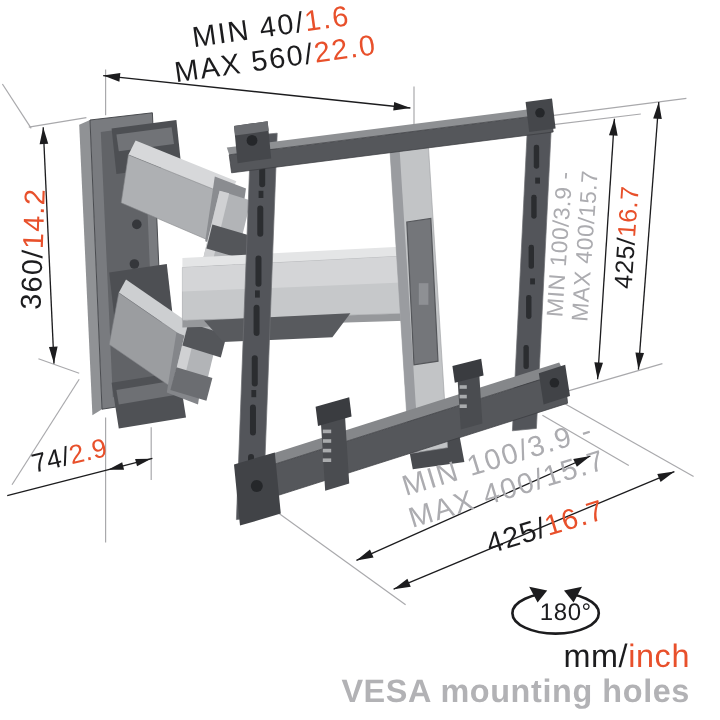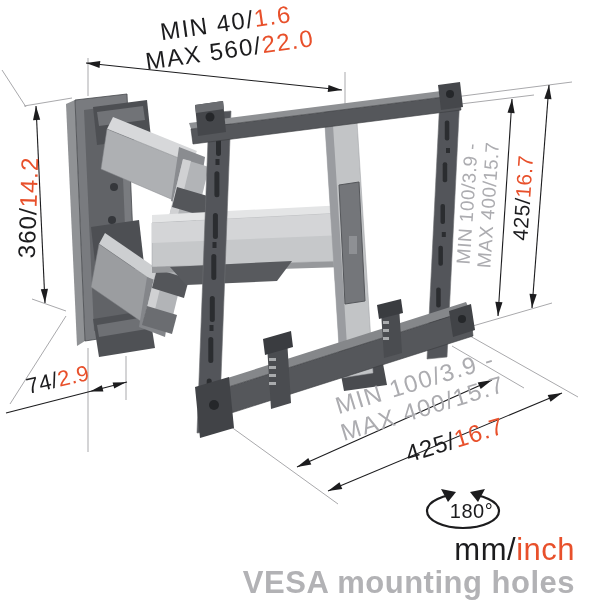--- a/index.html
+++ b/index.html
@@ -23,21 +23,21 @@
   .right{text-align:right;}
 
   #lbl-extension{left:113px;top:10px;width:230px;font-size:24px;letter-spacing:1.5px;transform:rotate(-8deg);}
   #lbl-plate-height{left:-46px;top:194px;width:150px;font-size:24px;letter-spacing:1px;transform:rotate(-88deg);}
   #lbl-plate-depth{left:13px;top:368px;width:90px;font-size:22px;letter-spacing:.5px;transform:rotate(-13deg);}
   #lbl-vesa-vert{left:383px;top:183px;width:190px;font-size:19px;letter-spacing:.5px;transform:rotate(-86deg);color:var(--dim_gray);}
   #lbl-height-425{left:468px;top:186px;width:110px;font-size:21px;letter-spacing:.5px;transform:rotate(-86deg);}
   #lbl-vesa-horiz{left:289px;top:369px;width:260px;font-size:24px;letter-spacing:1.5px;transform:rotate(-17deg);color:var(--dim_gray);}
   #lbl-width-425{left:375px;top:427px;width:160px;font-size:24px;letter-spacing:1px;transform:rotate(-17deg);}
   #lbl-swivel{left:428px;top:500px;width:87px;font-size:20px;letter-spacing:.5px;}
-  #footer-block{right:25px;top:533px;font-size:31px;letter-spacing:.5px;line-height:1.08;}
+  #footer-block{right:25px;top:533px;font-size:27px;letter-spacing:.5px;line-height:1.08;}
   #footer-note{color:var(--note_gray);font-weight:bold;}
 </style>
 </head>
 <body>
 
 <div id="stage">
 
   <svg id="art" width="600" height="600" viewBox="0 0 600 600">
 
     <g stroke="#A9A9AC" stroke-width="1" fill="none">

